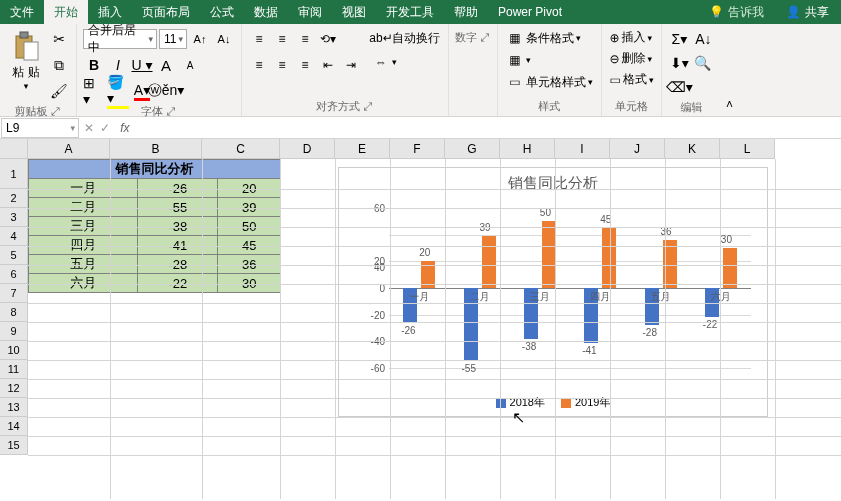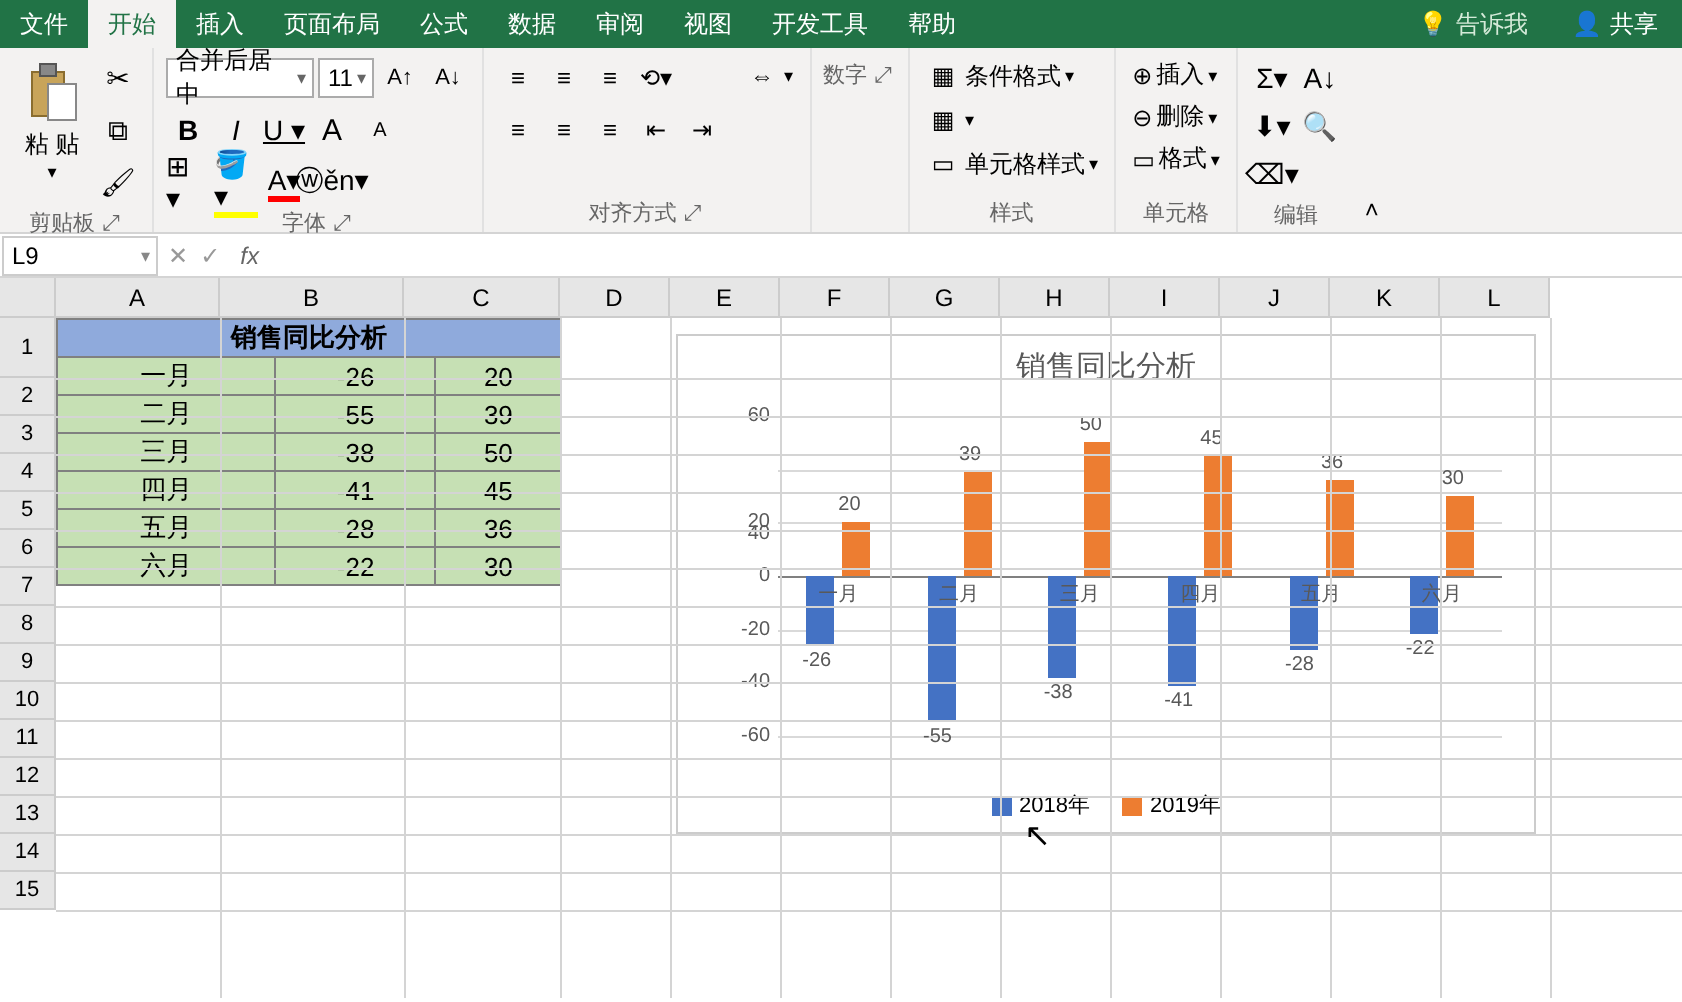--- a/index.html
+++ b/index.html
@@ -95,20 +95,21 @@
   <div class="tab file">文件</div>
   <div class="tab active">开始</div>
   <div class="tab">插入</div>
   <div class="tab">页面布局</div>
   <div class="tab">公式</div>
   <div class="tab">数据</div>
   <div class="tab">审阅</div>
   <div class="tab">视图</div>
   <div class="tab">开发工具</div>
   <div class="tab">帮助</div>
+  <div class="tab">Power Pivot</div>
   <div class="titlebar-right">
     <div class="tell-me">
       <span>💡</span>
       <span>告诉我</span>
     </div>
     <div class="share">
       <span>👤</span>
       <span>共享</span>
     </div>
   </div>
@@ -196,20 +197,24 @@
         </div>
         <div class="align-row">
           <span class="abtn">≡</span>
           <span class="abtn">≡</span>
           <span class="abtn">≡</span>
           <span class="abtn">⇤</span>
           <span class="abtn">⇥</span>
         </div>
       </div>
       <div class="align-block" style="margin-left:6px;">
+        <div class="style-row">
+            <span class="si">ab↵</span>
+            <span>自动换行</span>
+          </div>
         <div class="style-row">
             <span class="si">⇔</span>
             <span style="font-size:9px;">▾</span>
           </div>
       </div>
     </div>
     <div class="rgroup-label">
         <span>对齐方式</span>
         <span class="launcher">⤢</span>
       </div>

